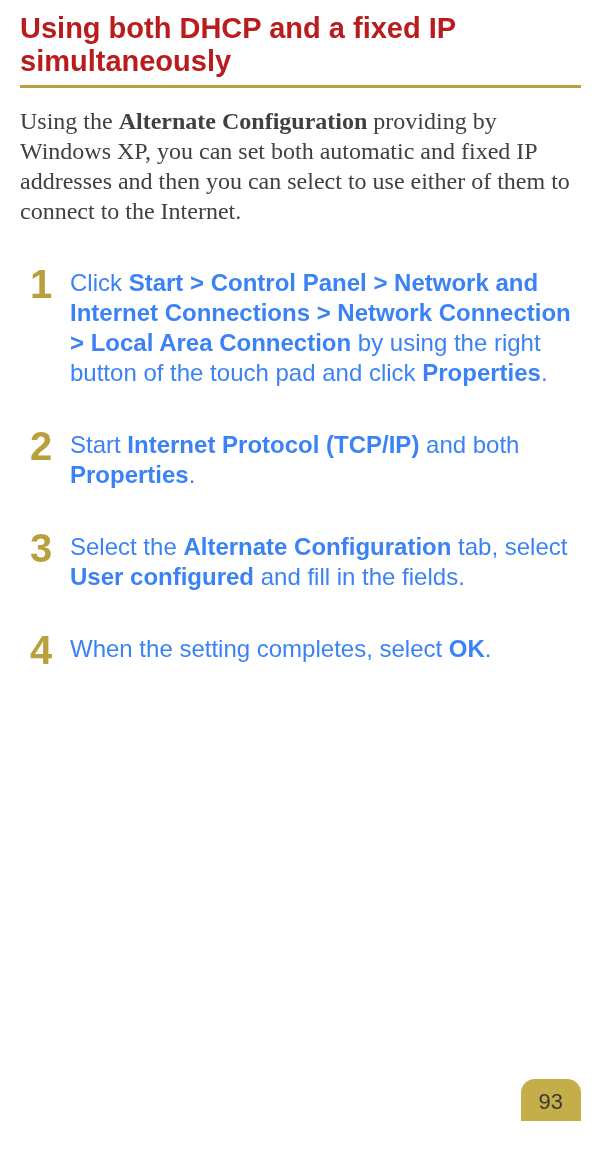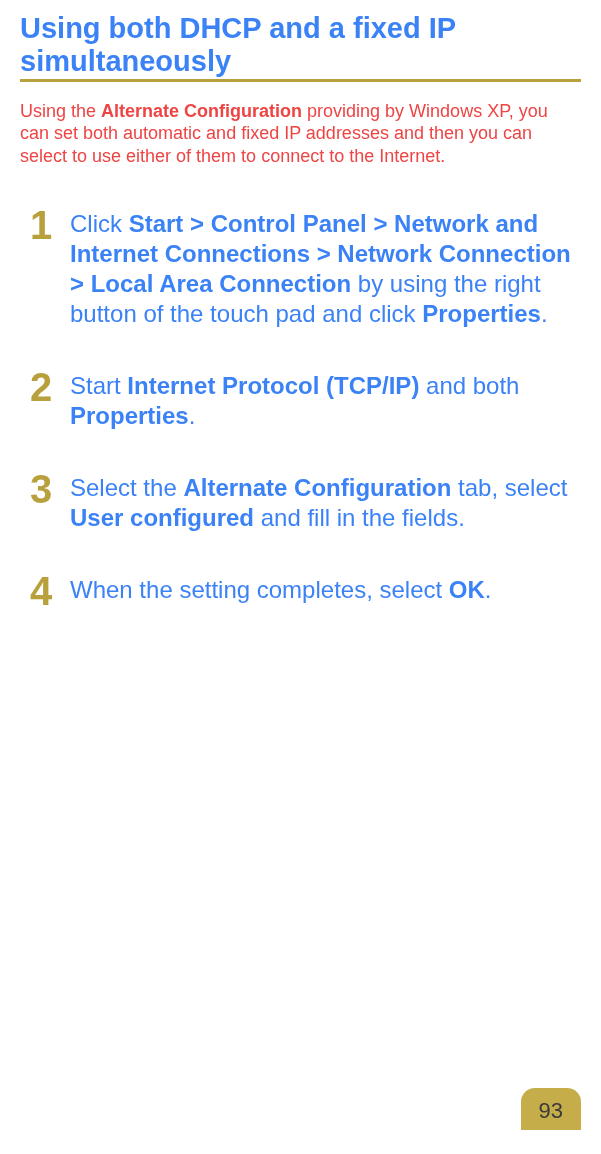--- a/index.html
+++ b/index.html
@@ -11,30 +11,32 @@
       font-family: Arial, Helvetica, sans-serif;
       width: 601px;
       height: 1154px;
       background: #ffffff;
       position: relative;
       padding: 12px 20px 0 20px;
     }
     .heading {
       font-size: 29px;
       font-weight: bold;
-      color: #3b82f6;
+      color: #b91c1c;
       line-height: 1.15;
       border-bottom: 3px solid #b8a03c;
+      padding-bottom: 6px;
       margin-bottom: 18px;
     }
     .intro {
-      font-size: 18px;
-      color: #ef4444;
+      font-size: 24px;
+      color: #404040;
       line-height: 1.25;
       margin-bottom: 40px;
+      font-family: Liberation Serif, serif;
     }
     .intro strong {
       font-weight: bold;
     }
     .steps {
       padding-left: 10px;
     }
     .step {
       display: flex;
       margin-bottom: 40px;
@@ -53,21 +55,21 @@
       font-size: 24px;
       color: #3b82f6;
       line-height: 1.25;
       padding-top: 2px;
     }
     .step-text strong {
       font-weight: bold;
     }
     .page-number {
       position: absolute;
-      bottom: 24px;
+      bottom: 33px;
       right: 20px;
       background: #c5ad4a;
       color: #3a3a3a;
       font-size: 22px;
       padding: 10px 18px 6px 18px;
       border-radius: 14px 14px 0 0;
       font-weight: normal;
     }
   </style>
 </head>

